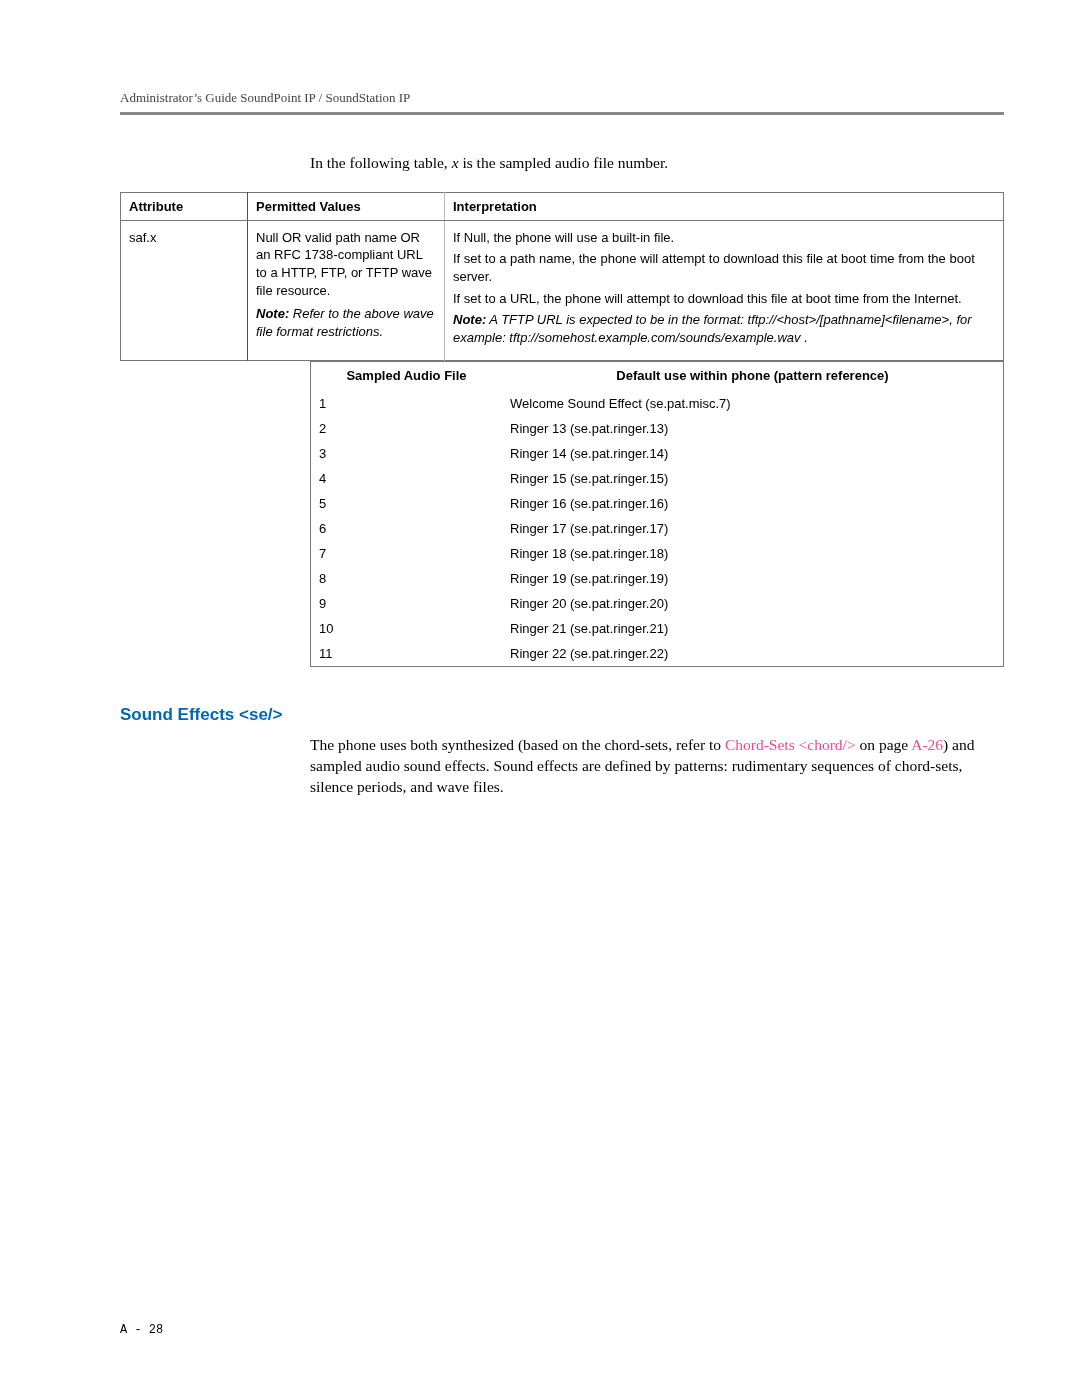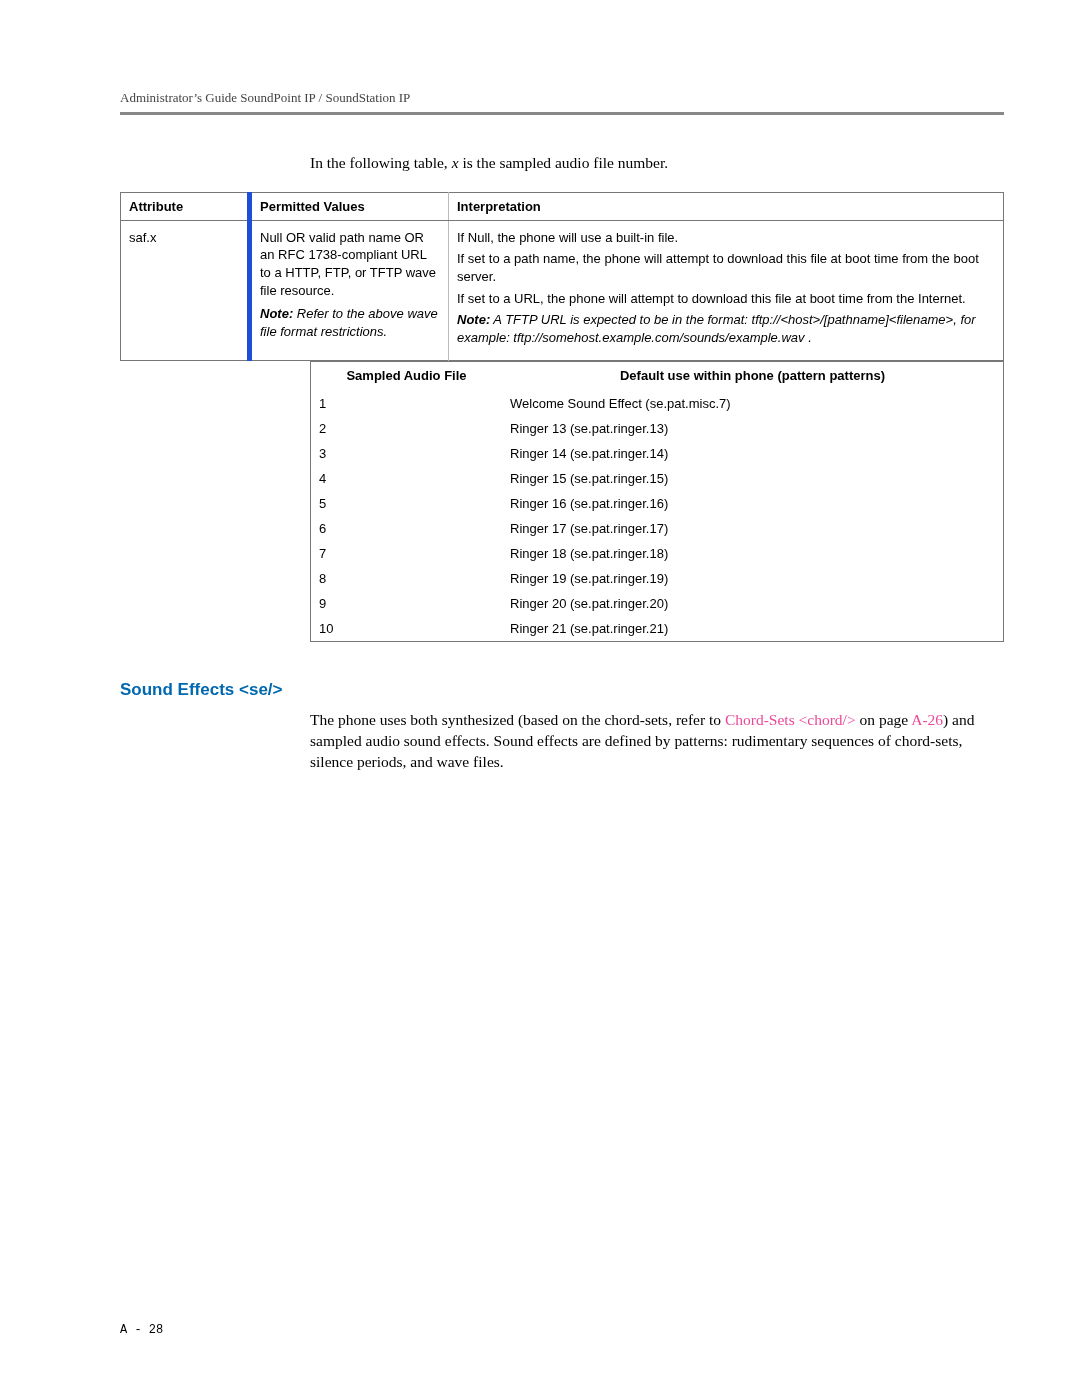--- a/index.html
+++ b/index.html
@@ -57,21 +57,21 @@
     font-weight: bold;
     padding: 6px 8px;
     border-bottom: 1.5px solid #777;
     vertical-align: top;
   }
   table.t1 td {
     padding: 8px 8px 14px 8px;
     vertical-align: top;
     line-height: 1.35;
   }
-  table.t1 .c-attr { width: 110px; border-right: 5px solid #1d4ed8; }
+  table.t1 .c-attr { width: 110px; border-right: 1px solid #1d4ed8; }
   table.t1 .c-perm { width: 180px; border-right: 1px solid #bbb; }
   table.t1 .c-int  { }
 
   table.t2 {
     width: 100%;
     border-collapse: collapse;
     border: 1.5px solid #777;
     font-family: Arial, Helvetica, sans-serif;
     font-size: 13px;
   }
@@ -146,21 +146,21 @@
       </tr>
     </tbody>
   </table>
 
 
   <div class="body-indent">
     <table class="t2">
       <thead>
         <tr>
           <th class="c-saf">Sampled Audio File</th>
-          <th>Default use within phone (pattern patterns)</th>
+          <th>Default use within phone (pattern reference)</th>
         </tr>
       </thead>
       <tbody id="t2-body">
       <tr>
             <td class="c-saf">1</td>
             <td>Welcome Sound Effect (se.pat.misc.7)</td>
           </tr>
           <tr>
             <td class="c-saf">2</td>
             <td>Ringer 13 (se.pat.ringer.13)</td>
@@ -190,20 +190,24 @@
             <td>Ringer 19 (se.pat.ringer.19)</td>
           </tr>
           <tr>
             <td class="c-saf">9</td>
             <td>Ringer 20 (se.pat.ringer.20)</td>
           </tr>
           <tr>
             <td class="c-saf">10</td>
             <td>Ringer 21 (se.pat.ringer.21)</td>
           </tr>
+          <tr>
+            <td class="c-saf">11</td>
+            <td>Ringer 22 (se.pat.ringer.22)</td>
+          </tr>
         </tbody>
     </table>
   </div>
 
   <h2 class="section">Sound Effects &lt;se/&gt;</h2>
 
   <div class="body-indent serif">
     <span>The phone uses both synthesized (based on the chord-sets, refer to </span><span class="link">Chord-Sets &lt;chord/&gt;</span><span> on page </span><span class="link">A-26</span><span>) and sampled audio sound effects. Sound effects are defined by patterns: rudimentary sequences of chord-sets, silence periods, and wave files.</span>
   </div>
 

